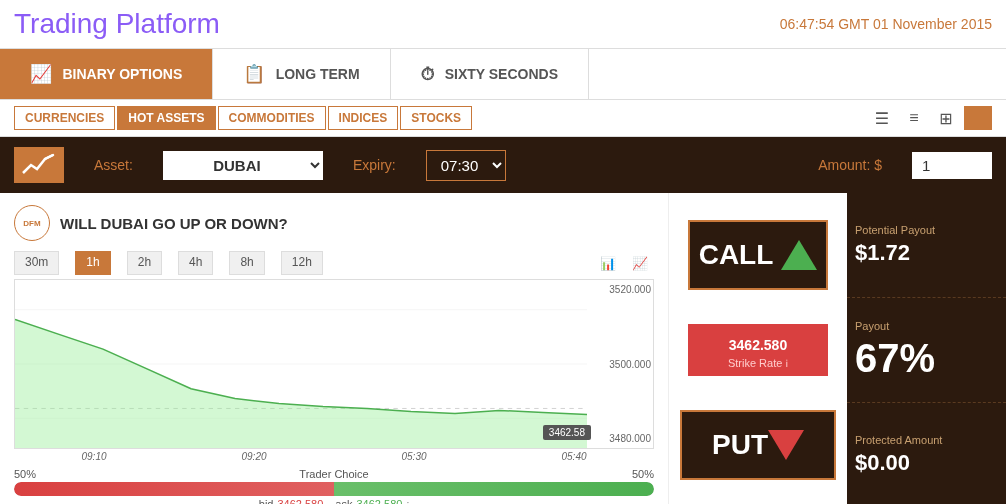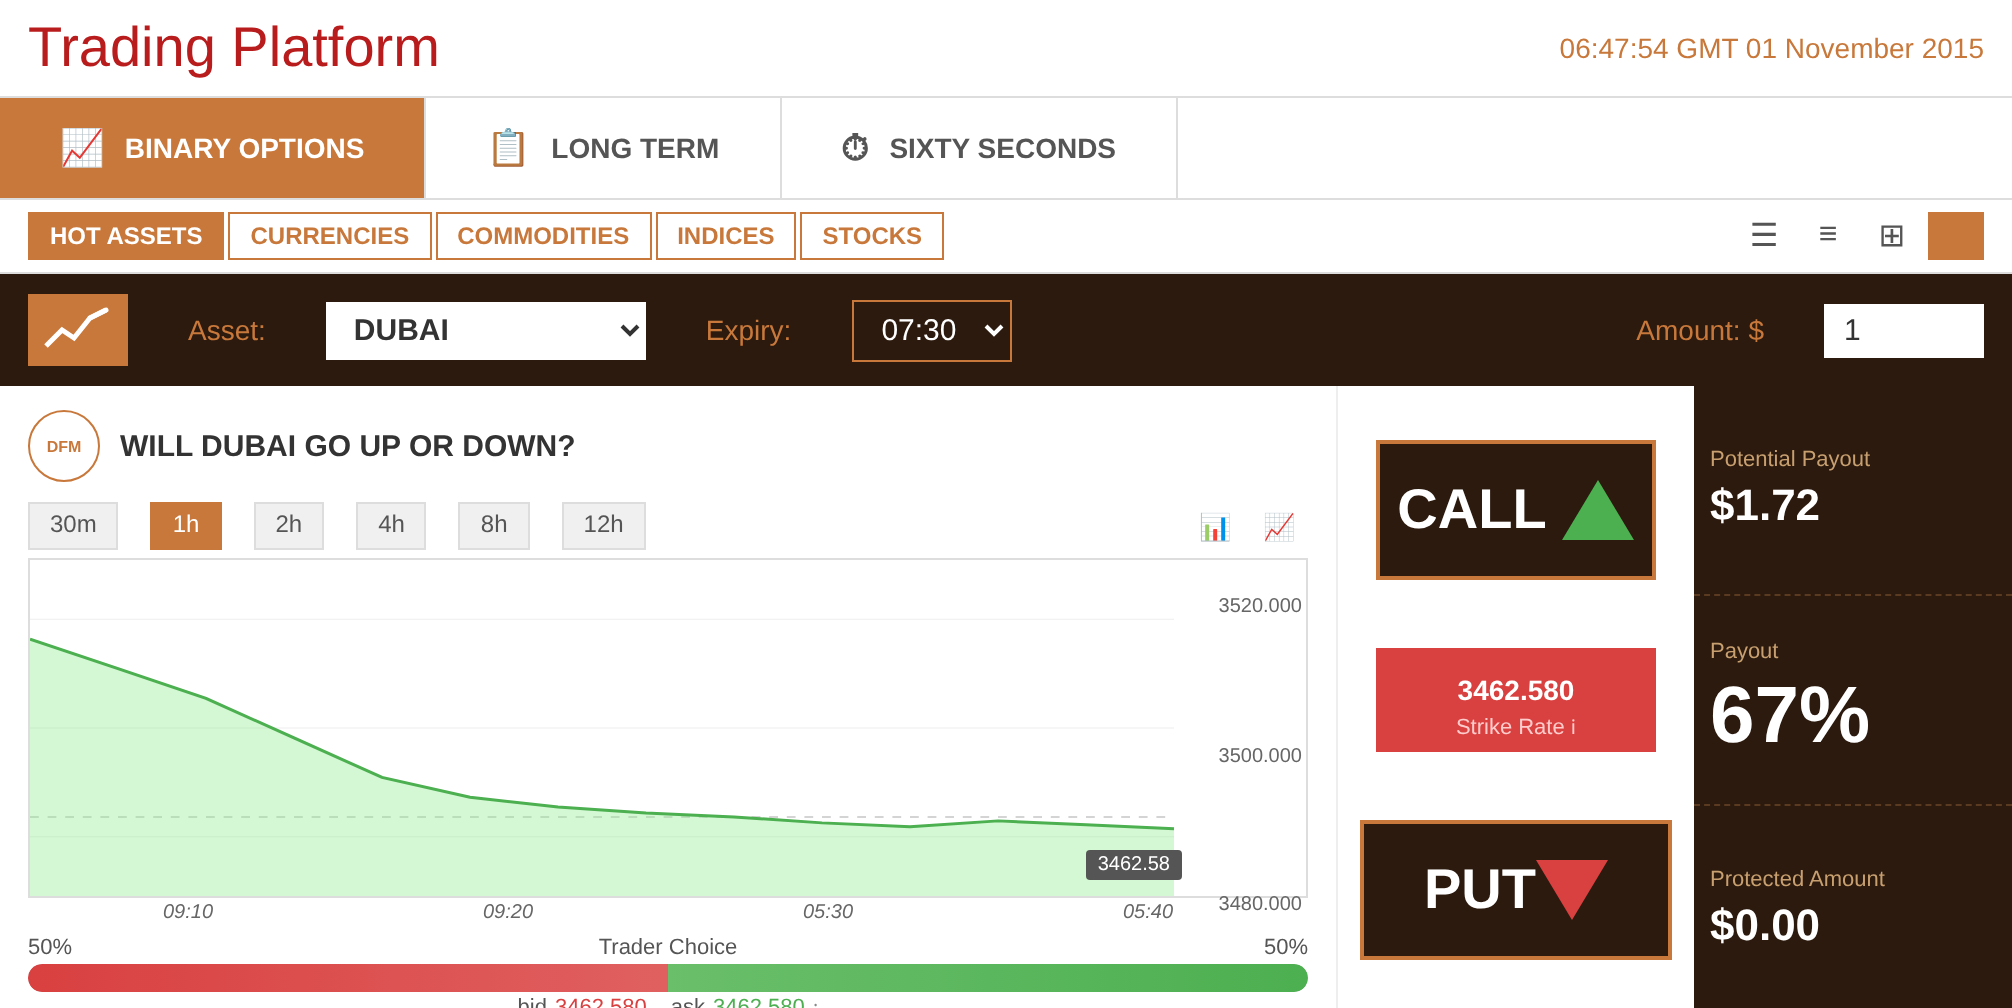--- a/index.html
+++ b/index.html
@@ -1,20 +1,20 @@
 <!DOCTYPE html>
 <html><head>
   <meta charset="utf-8">
   <style>
     * { margin: 0; padding: 0; box-sizing: border-box; }
     body { font-family: Arial, sans-serif; background: #f5f5f5; width: 1006px; height: 504px; overflow: hidden; }
 
     
     .header { display: flex; justify-content: space-between; align-items: center; padding: 8px 14px; background: #fff; border-bottom: 1px solid #ddd; }
-    .header-title { font-size: 28px; font-weight: 300; color: #b91c1c; }
+    .header-title { font-size: 28px; font-weight: 300; color: #8b5cf6; }
     .header-time { font-size: 14px; color: #c8783a; }
 
     
     .tab-bar { display: flex; background: #fff; border-bottom: 1px solid #ddd; }
     .tab { display: flex; align-items: center; gap: 10px; padding: 14px 30px; cursor: pointer; font-size: 14px; font-weight: bold; color: #555; border-right: 1px solid #ddd; }
     .tab.active { background: #c8783a; color: #fff; }
     .tab-icon { font-size: 18px; }
 
     
     .category-bar { display: flex; align-items: center; justify-content: space-between; padding: 6px 14px; background: #fff; border-bottom: 1px solid #ddd; }
@@ -23,39 +23,39 @@
     .cat-tab.active { background: #c8783a; color: #fff; }
     .view-controls { display: flex; gap: 4px; align-items: center; }
     .view-btn { width: 28px; height: 24px; display: flex; align-items: center; justify-content: center; cursor: pointer; color: #555; font-size: 16px; border: none; background: none; }
     .color-swatch { width: 28px; height: 24px; background: #c8783a; cursor: pointer; }
 
     
     .asset-row { display: flex; align-items: center; background: #2c1a0e; padding: 10px 14px; gap: 30px; }
     .asset-row-logo { width: 50px; height: 36px; background: #c8783a; display: flex; align-items: center; justify-content: center; }
     .asset-row-logo svg { width: 36px; height: 28px; }
     .asset-label { color: #c8783a; font-size: 14px; }
-    .asset-select { background: #fff; border: none; padding: 5px 10px; font-size: 15px; font-weight: bold; color: #333; cursor: pointer; width: 160px; }
+    .asset-select { background: #fff; border: none; padding: 5px 10px; font-size: 15px; font-weight: bold; color: #333; cursor: pointer; width: 160px; text-align: center; }
     .expiry-label { color: #c8783a; font-size: 14px; }
     .expiry-select { background: #2c1a0e; border: 1px solid #c8783a; color: #fff; padding: 5px 10px; font-size: 15px; cursor: pointer; width: 80px; }
     .amount-label { color: #c8783a; font-size: 14px; margin-left: auto; }
     .amount-input { background: #fff; border: none; padding: 5px 10px; font-size: 15px; width: 80px; color: #333; }
 
     
     .main-content { display: flex; background: #fff; height: calc(504px - 46px - 52px - 36px - 56px); }
 
     
     .chart-section { flex: 1; padding: 12px 14px 8px 14px; position: relative; }
     .chart-question { display: flex; align-items: center; gap: 10px; margin-bottom: 10px; }
     .dfm-logo { width: 36px; height: 36px; border-radius: 50%; border: 1px solid #c8783a; display: flex; align-items: center; justify-content: center; font-size: 8px; color: #c8783a; font-weight: bold; }
     .chart-question-text { font-size: 15px; font-weight: bold; color: #333; }
     .time-tabs { display: flex; gap: 16px; margin-bottom: 4px; }
     .time-tab { padding: 3px 10px; font-size: 12px; color: #555; background: #f0f0f0; border: 1px solid #ddd; cursor: pointer; }
     .time-tab.active { background: #c8783a; color: #fff; border-color: #c8783a; }
     .chart-container { position: relative; height: 170px; border: 1px solid #ddd; background: #fff; }
-    .chart-y-labels { position: absolute; right: 0; top: 14px; height: 100%; display: flex; flex-direction: column; justify-content: space-between; padding: 4px 2px; font-size: 10px; color: #666; }
+    .chart-y-labels { position: absolute; right: 0; top: 0; height: 100%; display: flex; flex-direction: column; justify-content: space-between; padding: 4px 2px; font-size: 10px; color: #666; }
     .chart-x-labels { display: flex; justify-content: space-around; font-size: 10px; color: #666; margin-top: 2px; font-style: italic; }
     .price-badge { position: absolute; right: 60px; bottom: 6px; background: #555; color: #fff; font-size: 10px; padding: 2px 6px; border-radius: 2px; }
     .trader-bar-section { margin-top: 6px; }
     .trader-bar-outer { width: 640px; height: 14px; background: #ddd; border-radius: 7px; overflow: hidden; position: relative; }
     .trader-bar-red { position: absolute; left: 0; height: 100%; width: 50%; background: linear-gradient(to right, #d94040, #e06060); border-radius: 7px 0 0 7px; }
     .trader-bar-green { position: absolute; right: 0; height: 100%; width: 50%; background: linear-gradient(to left, #4caf50, #6abf6a); border-radius: 0 7px 7px 0; }
     .trader-bar-labels { display: flex; justify-content: space-between; font-size: 11px; color: #555; margin-bottom: 2px; }
     .bid-ask { display: flex; justify-content: center; gap: 4px; font-size: 11px; color: #555; margin-top: 2px; }
     .bid-ask .red-text { color: #d94040; }
     .bid-ask .green-text { color: #4caf50; }
@@ -102,22 +102,22 @@
     <span>LONG TERM</span>
   </div>
   <div class="tab">
     <span class="tab-icon">⏱</span>
     <span>SIXTY SECONDS</span>
   </div>
 </div>
 
 <div class="category-bar">
   <div class="category-tabs">
+    <div class="cat-tab">CURRENCIES</div>
     <div class="cat-tab active">HOT ASSETS</div>
-    <div class="cat-tab">CURRENCIES</div>
     <div class="cat-tab">COMMODITIES</div>
     <div class="cat-tab">INDICES</div>
     <div class="cat-tab">STOCKS</div>
   </div>
   <div class="view-controls">
     <button class="view-btn">☰</button>
     <button class="view-btn">≡</button>
     <button class="view-btn">⊞</button>
     <div class="color-swatch"></div>
   </div>

